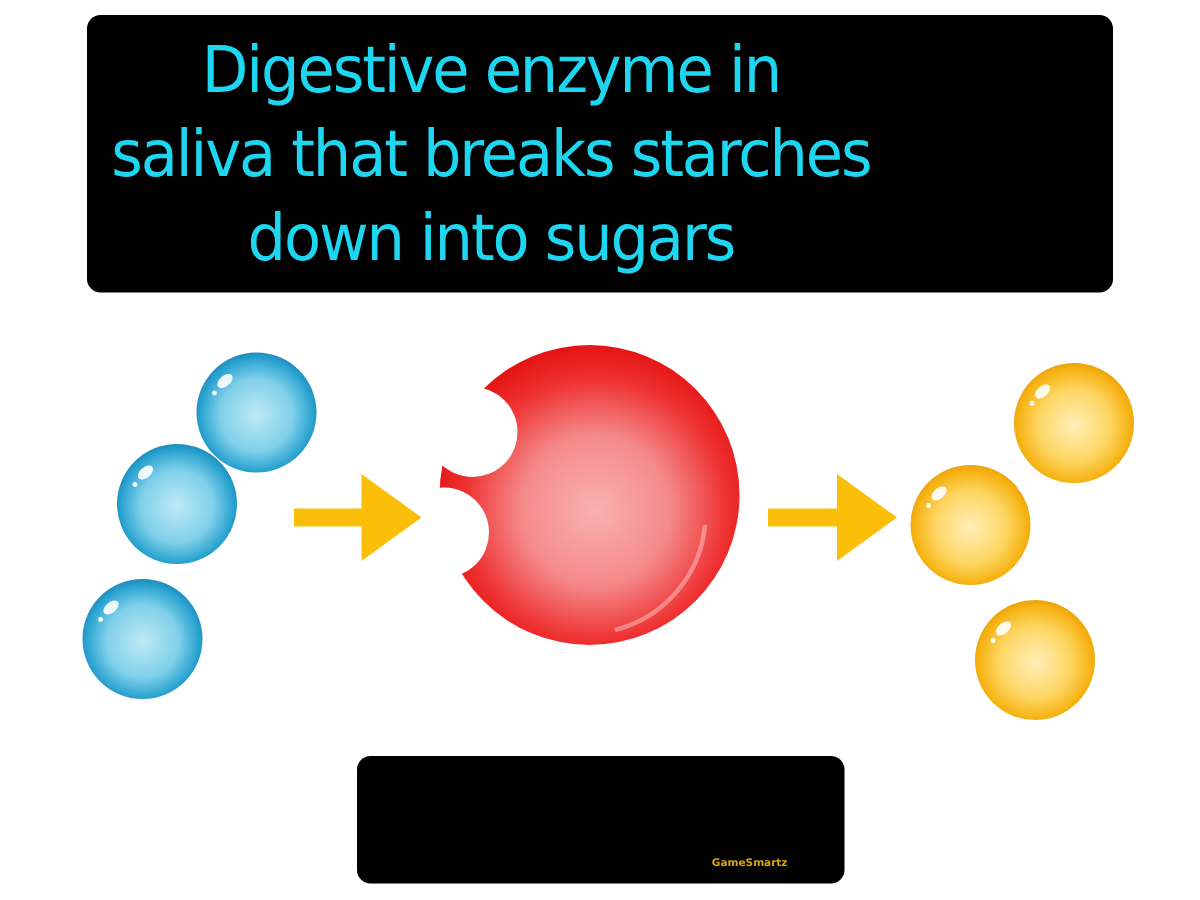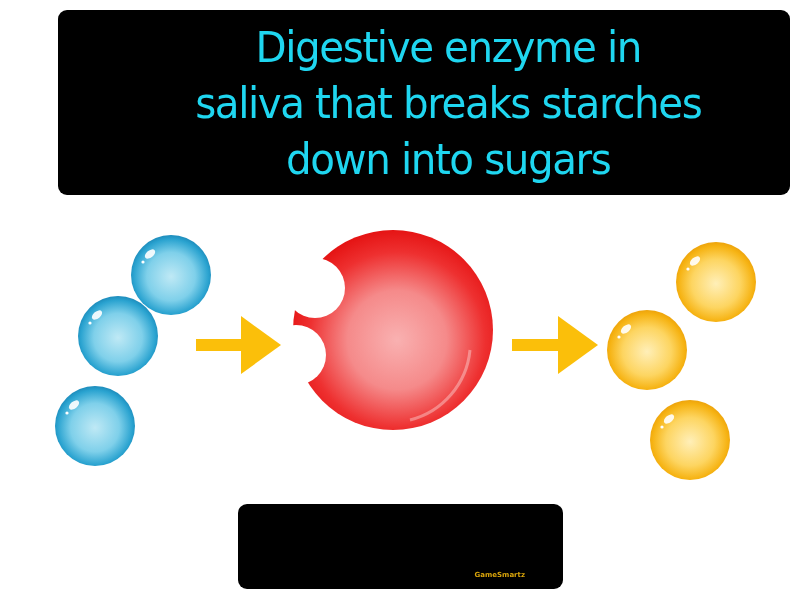--- a/index.html
+++ b/index.html
@@ -4,21 +4,21 @@
   <style>
     html, body { margin: 0; padding: 0; }
     body {
       width: 800px; height: 600px; background: #ffffff;
       position: relative; overflow: hidden;
       font-family: "DejaVu Sans", "Liberation Sans", sans-serif;
     }
     .def-box {
       position: absolute; left: 58px; top: 10px; width: 684px; height: 185px;
       background: #000000; border-radius: 9px;
-      display: flex; align-items: center; justify-content: center; padding-left: 48px;
+      display: flex; align-items: center; 
     }
     .def-text {
       color: #1fd6f0; font-size: 43px; line-height: 56px; text-align: center;
       letter-spacing: -1.5px; white-space: pre-line; transform: scaleX(0.94);
       font-family: "DejaVu Sans", sans-serif;
     }
     .term-box {
       position: absolute; left: 238px; top: 504px; width: 325px; height: 85px;
       background: #000000; border-radius: 9px;
     }

